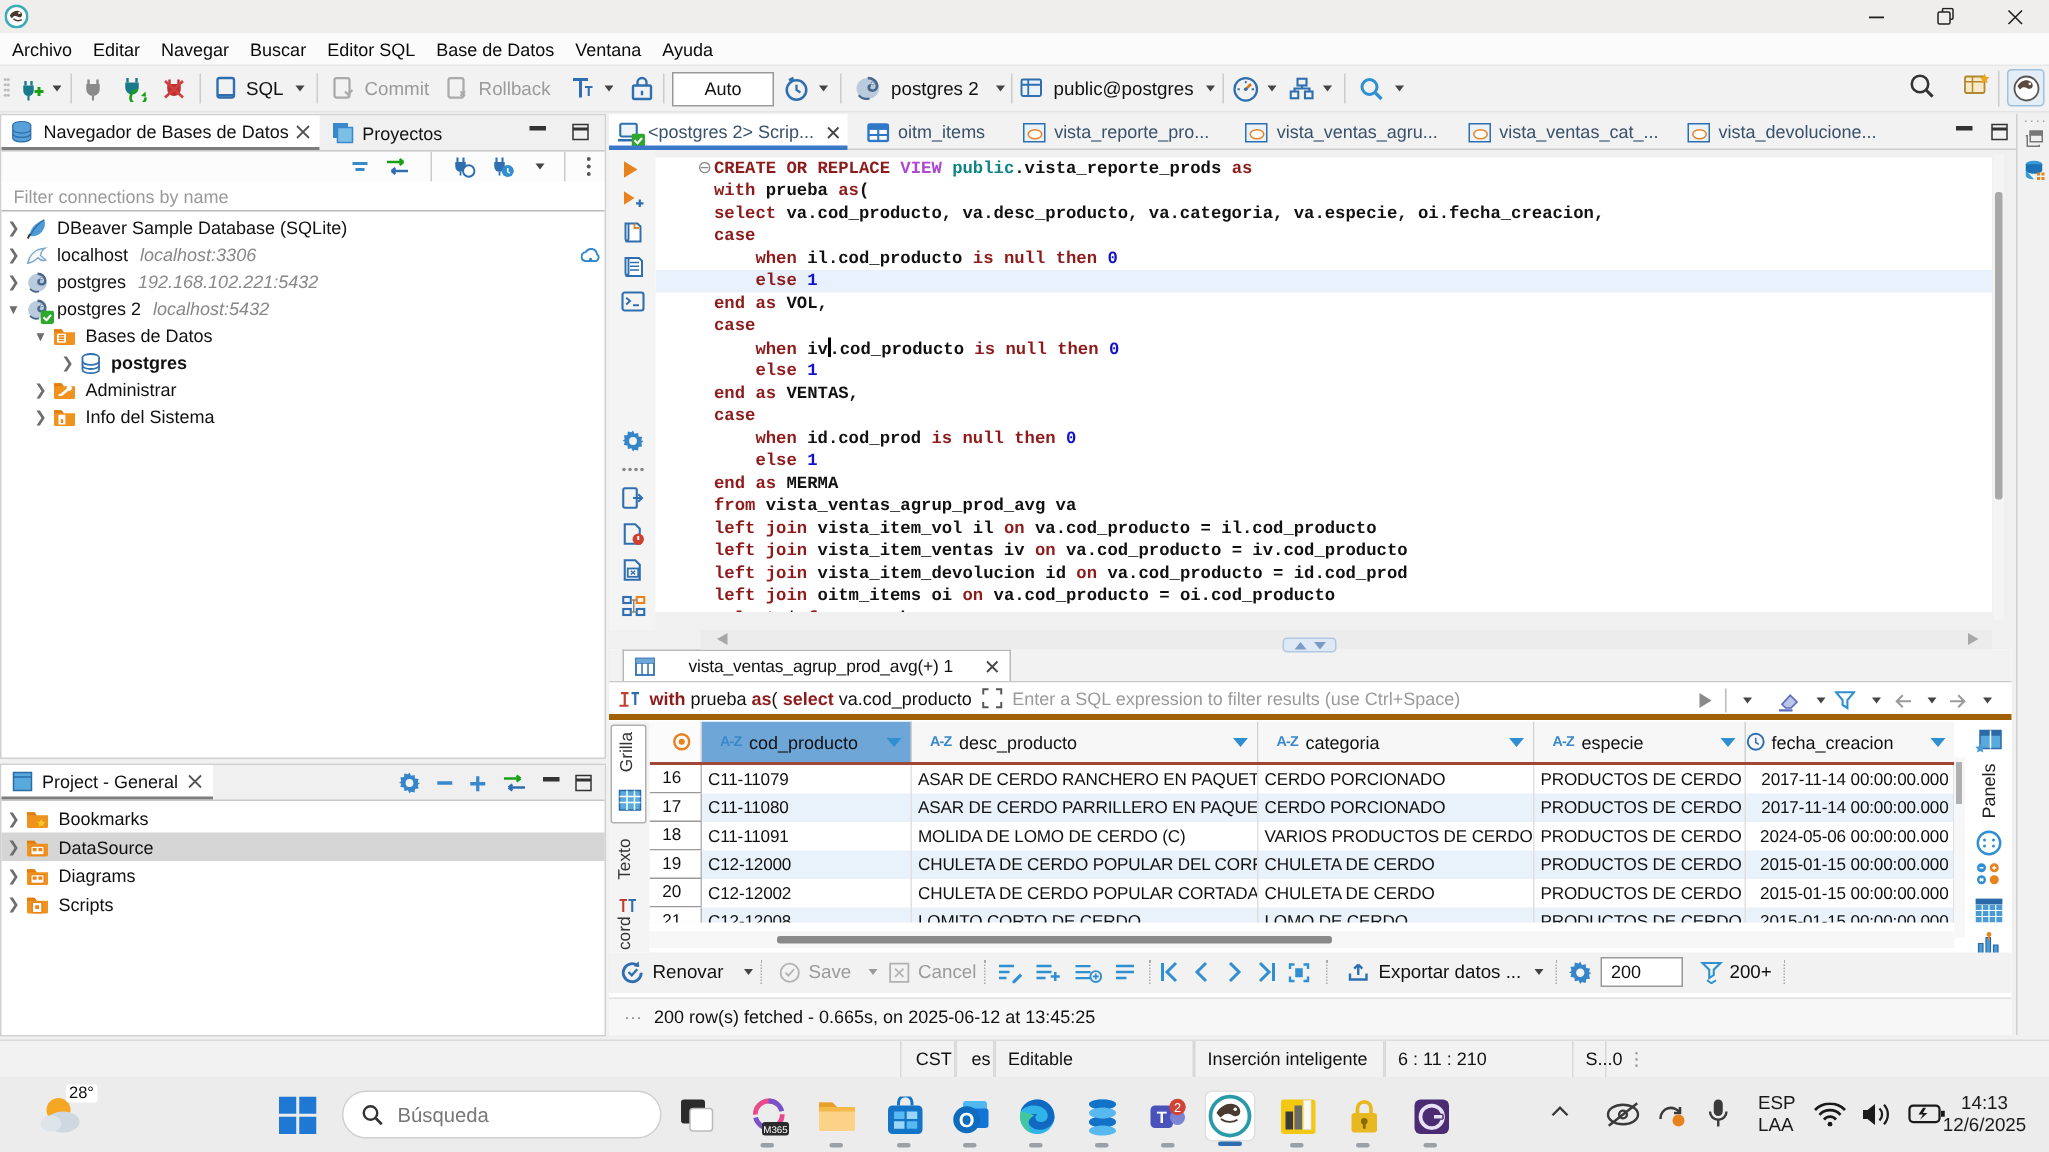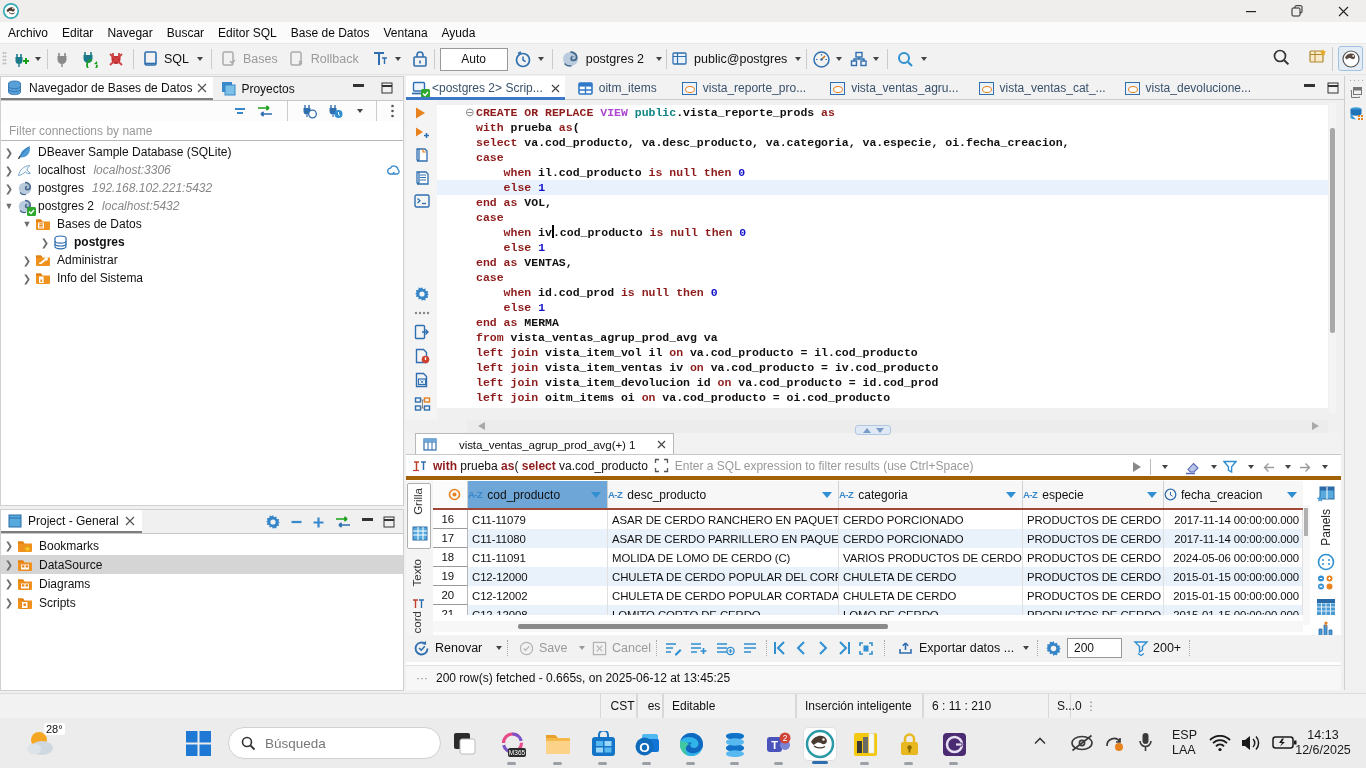--- a/index.html
+++ b/index.html
@@ -46,21 +46,21 @@
 .gridhdr { background:#f7f7f7; border-right:1px solid #d0d0d0; display:flex; align-items:center; font-size:12px; }
 .cell { border-right:1px solid #e0e0e0; padding:0 4px; display:flex; align-items:center; font-size:11.4px; letter-spacing:-0.1px; white-space:nowrap; overflow:hidden; }
 
 #statusbar { position:absolute; left:0; top:693px; width:1366px; height:25px; background:#f2f2f2; border-top:1px solid #dcdcdc; font-size:12px; }
 #taskbar { position:absolute; left:0; top:718px; width:1366px; height:50px; background:#ececec; }
 .fold { position:absolute; left:28px; color:#888; font-weight:normal; font-family:"Liberation Sans"; }
 .caret { display:inline-block; width:1.5px; height:13px; background:#000; vertical-align:-2px; margin:0 -1px 0 0.5px; }
 .vicon { position:relative; width:15px; height:13px; display:inline-block; }
 .vicon::before { content:""; position:absolute; inset:0; background:#eaf2fb; border:1px solid #2f6fb0; }
 .vicon::after { content:""; position:absolute; left:3px; top:4px; width:8px; height:5px; border-radius:50%; border:1.6px solid #e8821e; background:#fff; }
-.az { color:#3888cc; font-size:9.5px; font-weight:bold; margin-right:5px; letter-spacing:-0.5px; }
+.az { color:#3888cc; font-size:9.5px; font-weight:bold; margin-right:5px; letter-spacing:-0.5px;padding-left:12px; }
 .fdd { margin-left:auto; margin-right:6px; width:0; height:0; border-left:5px solid transparent; border-right:5px solid transparent; border-top:6px solid #2f8fd0; }
 .vlab { position:absolute; writing-mode:vertical-rl; transform:rotate(180deg); font-size:11.5px; color:#333; }
 .vsep2 { top:5px; width:0; height:16px; border-left:1px dotted #aaa; }
 .sbcell { display:flex; align-items:center; height:24px; border-left:1px solid #d8d8d8; border-right:1px solid #d8d8d8; padding-left:8px; font-size:12px; }
 .tbicon { position:absolute; top:9px; width:34px; height:34px; display:flex; align-items:center; justify-content:center; border-radius:5px; }
 .tbicon::after { content:""; position:absolute; bottom:-4px; left:12px; width:9px; height:3px; border-radius:2px; background:#9aa0a6; }
 .tbicon.sel { background:#fdfdfd; border:1px solid #e0e0e0; }
 .tbicon.sel::after { background:#2f6fb0; width:16px; left:8px; }
 </style>
 </head>
@@ -146,21 +146,21 @@
         <rect x="3" y="2" width="11" height="13" rx="1.5" fill="none" stroke="#2f6fb0" stroke-width="1.6"></rect>
         <path d="M3 13.5h11" stroke="#2f6fb0" stroke-width="1.6"></path>
       </svg>
   <span style="font-size:12.5px;margin-left:5px">SQL</span>
   <span class="dd" style="margin-left:8px"></span>
   <span class="tsep" style="margin:0 8px"></span>
   <svg width="18" height="18" viewBox="0 0 18 18" opacity=".45">
         <rect x="3" y="2" width="10" height="13" rx="1.5" fill="none" stroke="#555" stroke-width="1.5"></rect>
         <path d="M10 11l2 2 3-3" stroke="#555" stroke-width="1.5" fill="none"></path>
       </svg>
-  <span style="color:#9a9a9a;font-size:12.5px;margin-left:5px">Bases</span>
+  <span style="color:#9a9a9a;font-size:12.5px;margin-left:5px">Commit</span>
   <span style="width:10px"></span>
   <svg width="18" height="18" viewBox="0 0 18 18" opacity=".45">
         <rect x="3" y="2" width="10" height="13" rx="1.5" fill="none" stroke="#555" stroke-width="1.5"></rect>
         <path d="M14 11l-3 3M11 11l3 3" stroke="#555" stroke-width="1.4" fill="none"></path>
       </svg>
   <span style="color:#9a9a9a;font-size:12.5px;margin-left:5px">Rollback</span>
   <span style="width:12px"></span>
   <svg width="18" height="18" viewBox="0 0 18 18">
         <path d="M3 3h10M8 3v12" stroke="#2f6fb0" stroke-width="2"></path>
         <path d="M11 8h5M13.5 8v6" stroke="#2f6fb0" stroke-width="1.4"></path>

